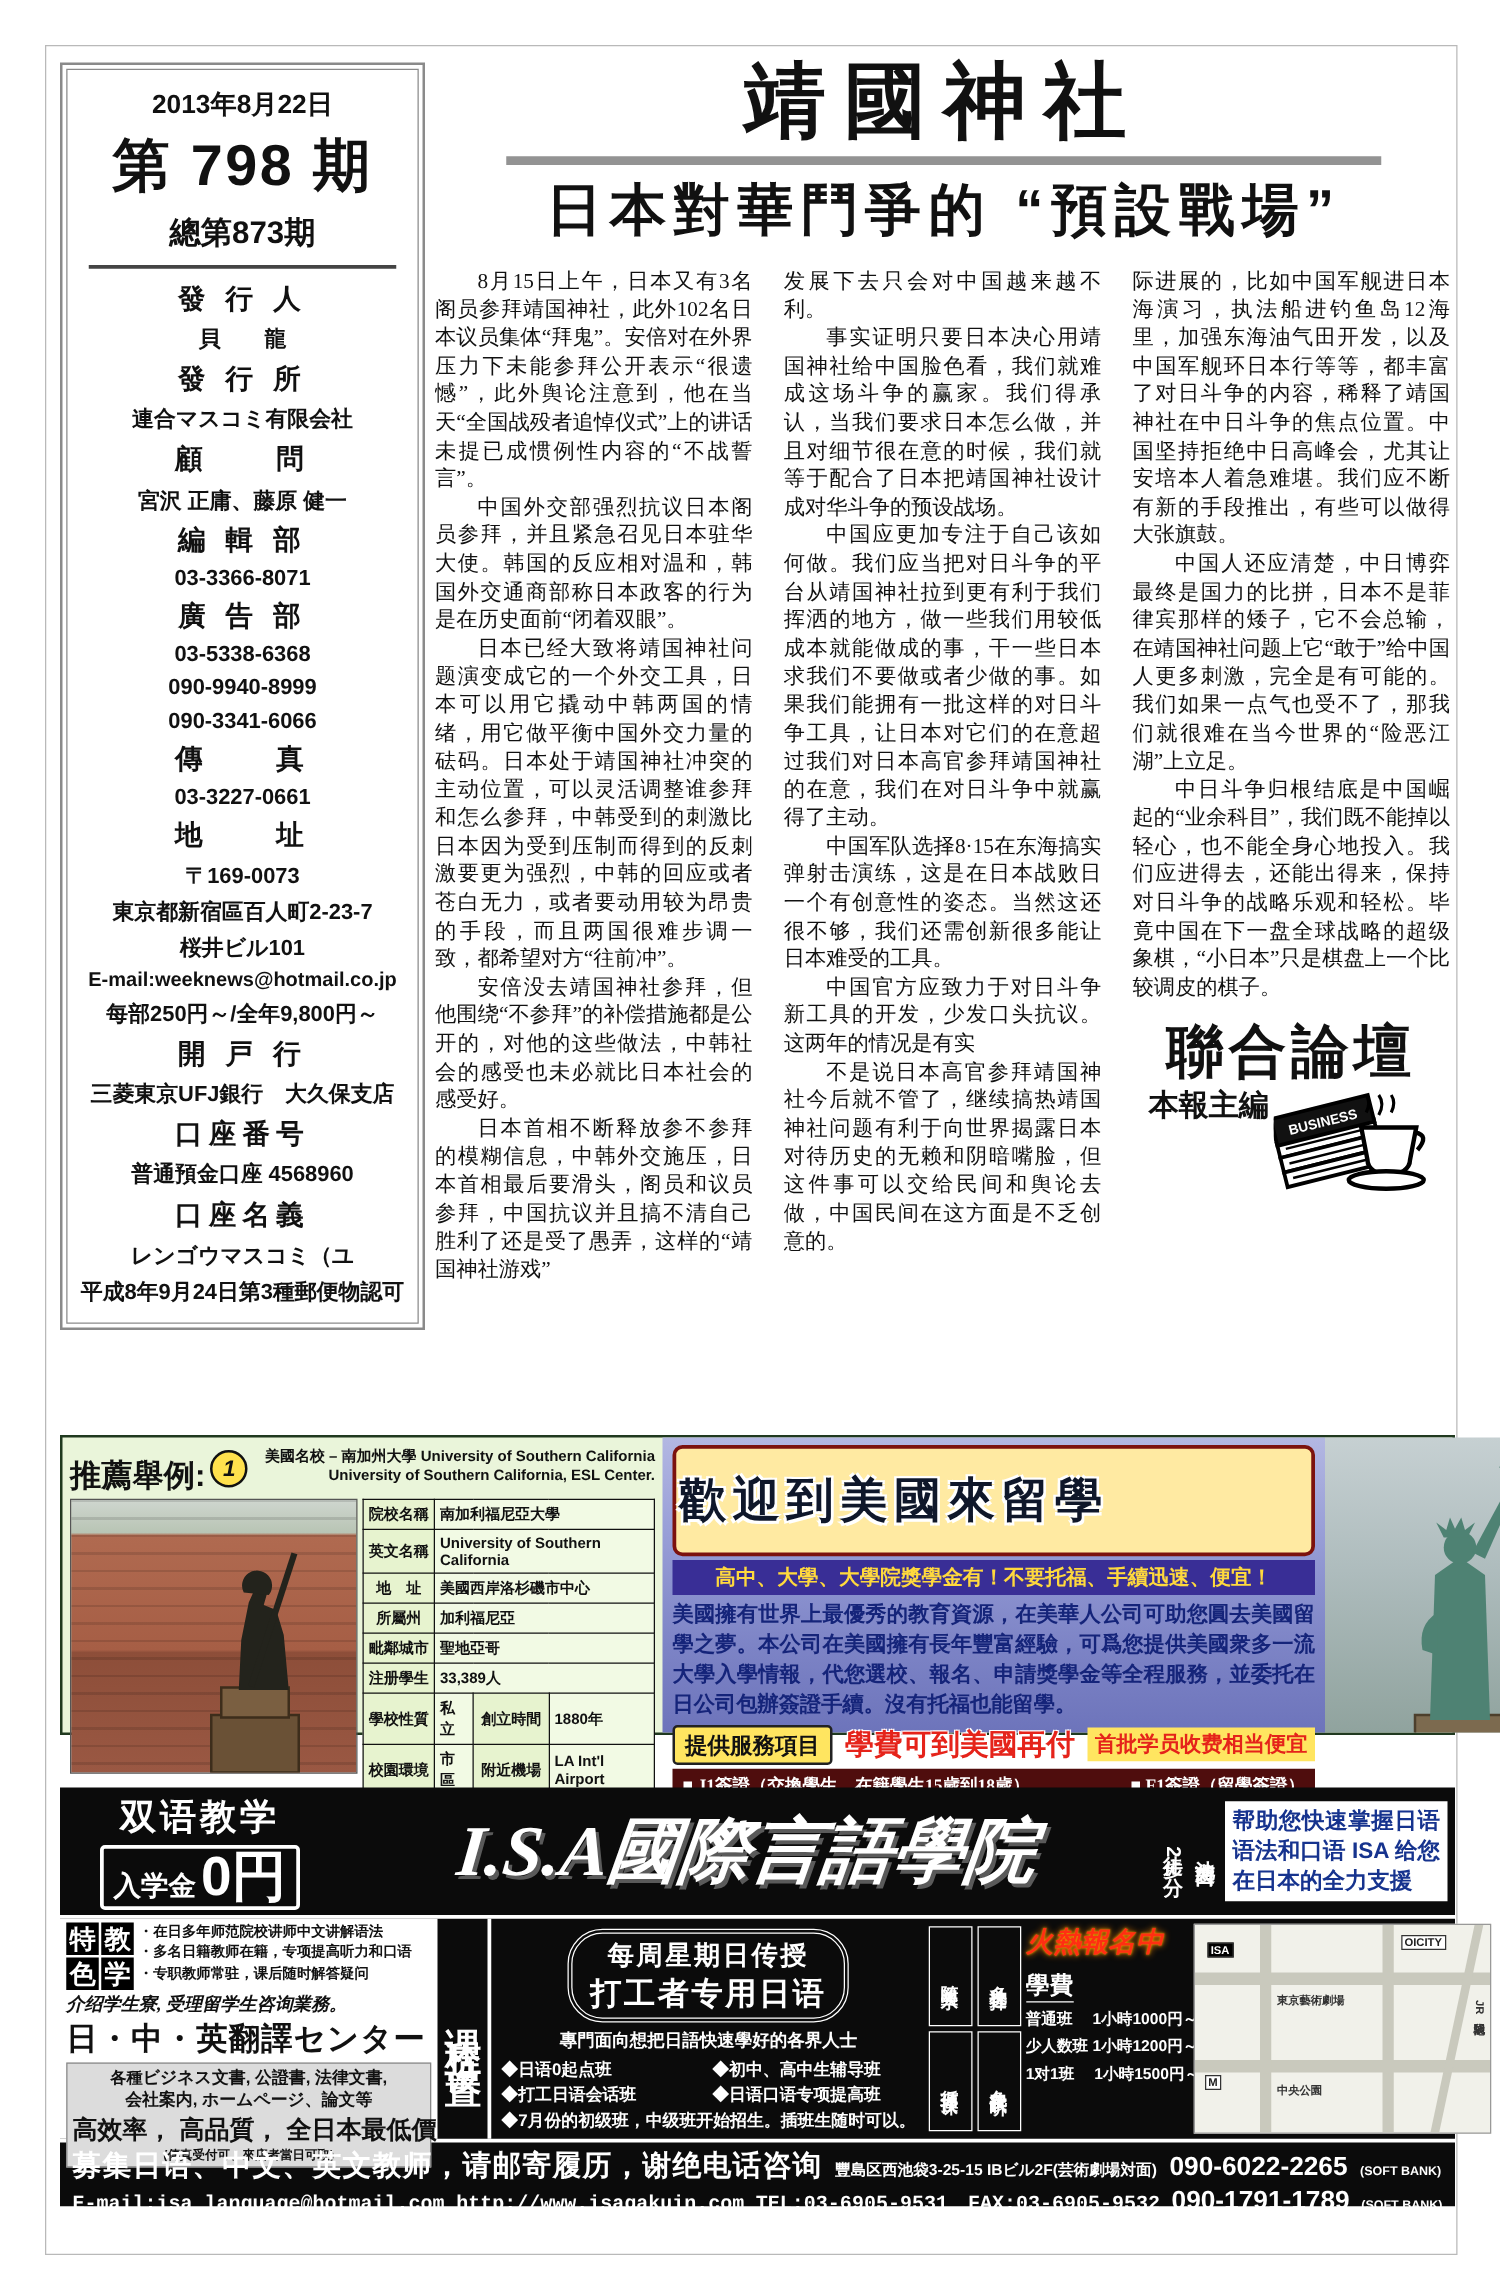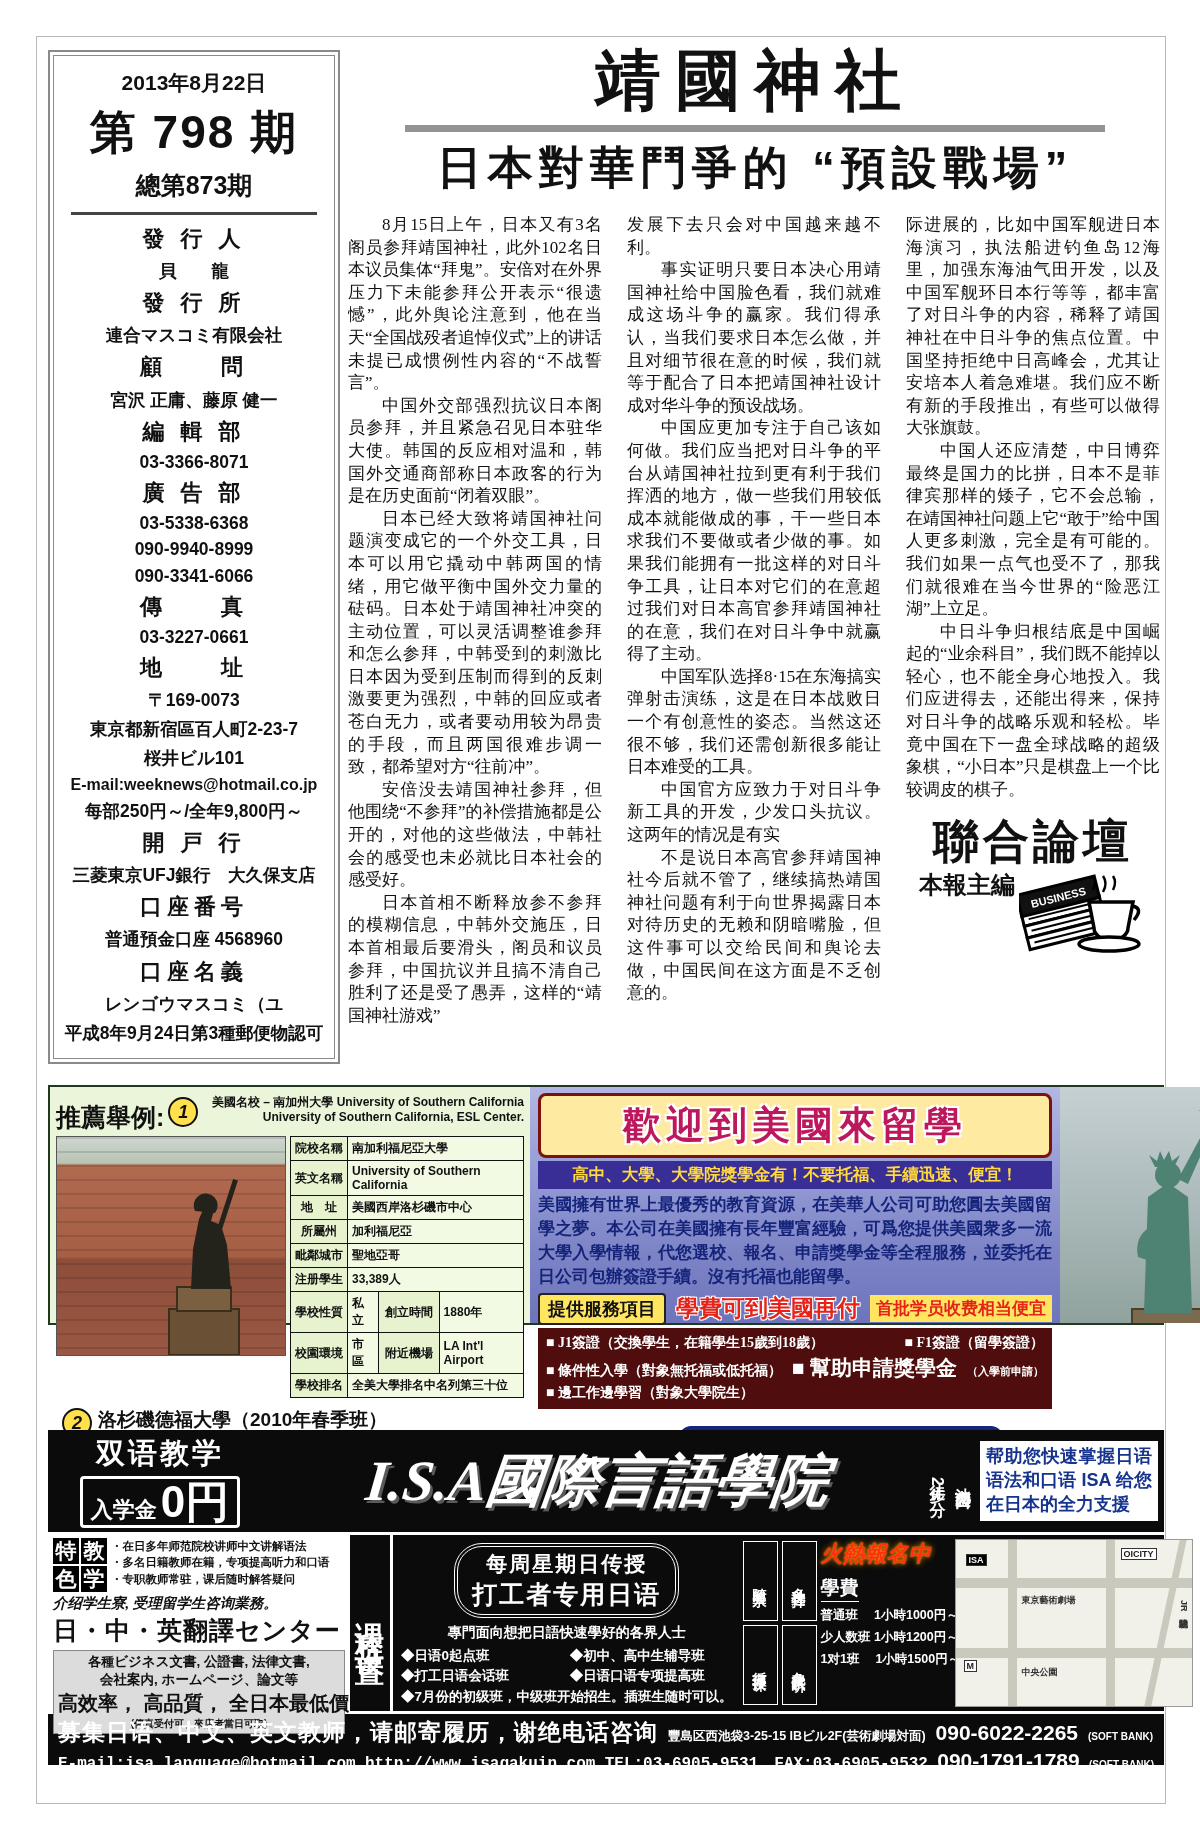--- a/index.html
+++ b/index.html
@@ -29,21 +29,21 @@
   .acol{width:254px;height:100%;overflow:hidden;font-family:"Liberation Serif","DejaVu Serif",serif;
         font-size:17px;line-height:22.6px;text-align:justify;}
   .acol p{margin:0;text-indent:2em;}
   .acol p.noindent{text-indent:0;}
   .forum{margin-top:30px;text-align:center;}
   .forum-title{font-size:46px;font-weight:900;letter-spacing:4px;}
   .forum-sub-row{display:flex;align-items:flex-start;justify-content:center;gap:4px;margin-top:6px;}
   .forum-sub{font-size:24px;font-weight:900;margin-top:14px;}
 
   
-  .usc{left:48px;top:1085px;width:1116px;height:240px;border:2px solid #20391f;box-sizing:border-box;
+  .usc{left:48px;top:1148px;width:1116px;height:240px;border:2px solid #20391f;box-sizing:border-box;
        display:flex;background:#eaf5da;}
   .usc-left{width:480px;flex:none;padding:4px 6px;box-sizing:border-box;}
   .usc-head{display:flex;align-items:flex-start;gap:4px;}
   .usc-head-label{font-size:25px;font-weight:900;white-space:nowrap;margin-top:10px;}
   .circle-no{width:26px;height:26px;border-radius:50%;background:#ffe14d;border:2px solid #111;
      font-size:18px;font-weight:900;font-style:italic;display:flex;align-items:center;justify-content:center;flex:none;margin-top:6px;}
   .usc-item1{font-size:12px;font-weight:700;text-align:right;line-height:1.25;margin-top:4px;}
   .usc-body{display:flex;gap:4px;margin-top:2px;}
   .usc-photo{width:228px;height:218px;flex:none;position:relative;overflow:hidden;border:1px solid #555;
      background:
@@ -53,22 +53,22 @@
   .usc-photo svg{position:absolute;left:-8px;bottom:-4px;}
   .usc-table{border-collapse:collapse;width:238px;font-size:12px;background:#f2fae4;align-self:flex-start;}
   .usc-table td{border:1px solid #111;padding:3px 4px;font-weight:700;}
   .usc-table td.lab{text-align:center;white-space:nowrap;background:#e7f3cf;}
   .usc-item2{display:flex;align-items:center;gap:6px;margin-top:4px;margin-left:6px;}
   .usc-item2-title{font-size:19px;font-weight:900;}
   .usc-item2-sub{font-size:12.5px;font-weight:700;margin-left:38px;}
 
   .usc-right{flex:1;position:relative;box-sizing:border-box;padding:6px 8px 4px 8px;
      background:linear-gradient(180deg,#b3b7e2 0%,#9aa0d8 30%,#7d84c6 70%,#6d74bb 100%);}
-  .usc-banner{background:#ffeaa2;border:3px solid #7c120e;border-radius:8px;text-align:center;
-     font-size:38px;font-weight:900;letter-spacing:5px;color:#be185d;padding:4px 2px;
+  .usc-banner{background:#ffeaa2;border:3px solid #7c120e;border-radius:8px;text-align:left;
+     font-size:38px;font-weight:900;letter-spacing:5px;color:#0f172a;padding:16px 2px;
      text-shadow:-2px -2px 0 #fff,2px -2px 0 #fff,-2px 2px 0 #fff,2px 2px 0 #fff;white-space:nowrap;}
   .usc-strip{background:#392e96;color:#ffd93d;font-size:16.5px;font-weight:900;text-align:center;
      margin-top:3px;padding:3px 0;white-space:nowrap;}
   .usc-body-text{color:#15247a;font-weight:700;font-size:17px;line-height:1.42;text-align:justify;margin-top:4px;}
   .usc-services-row{display:flex;align-items:center;gap:10px;margin-top:3px;}
   .svc-label{background:#ffe560;border:2px solid #222;font-size:18px;font-weight:900;padding:2px 8px;border-radius:4px;white-space:nowrap;}
   .pay-note{color:#e5231a;font-size:23px;font-weight:900;white-space:nowrap;
      text-shadow:-1px -1px 0 #fff,1px -1px 0 #fff,-1px 1px 0 #fff,1px 1px 0 #fff;}
   .first-batch{background:#ffe560;color:#e5231a;font-size:17px;font-weight:900;padding:2px 6px;white-space:nowrap;}
   .usc-maroon{background:#4f0d0d;color:#fff;margin-top:3px;padding:5px 8px;font-size:14px;font-weight:700;line-height:1.45;}

